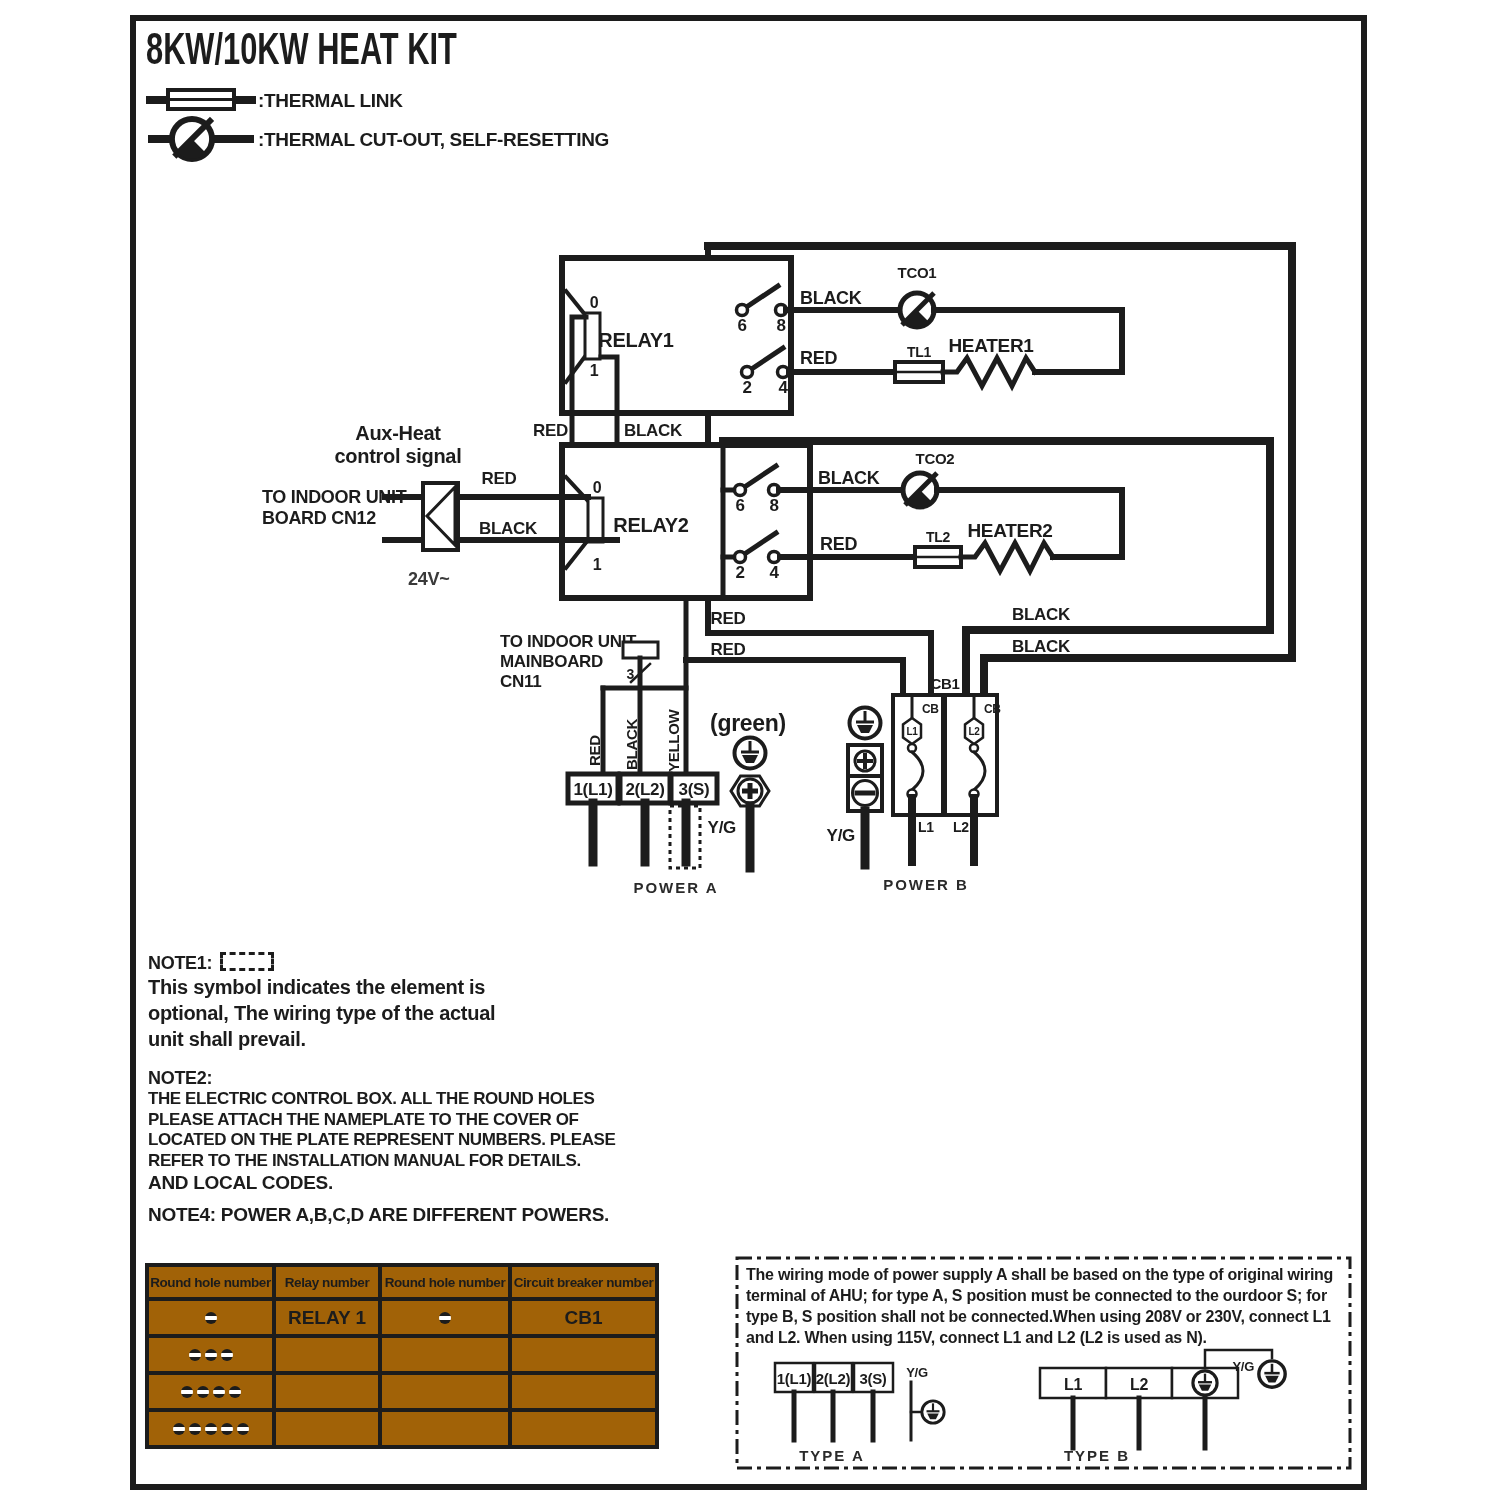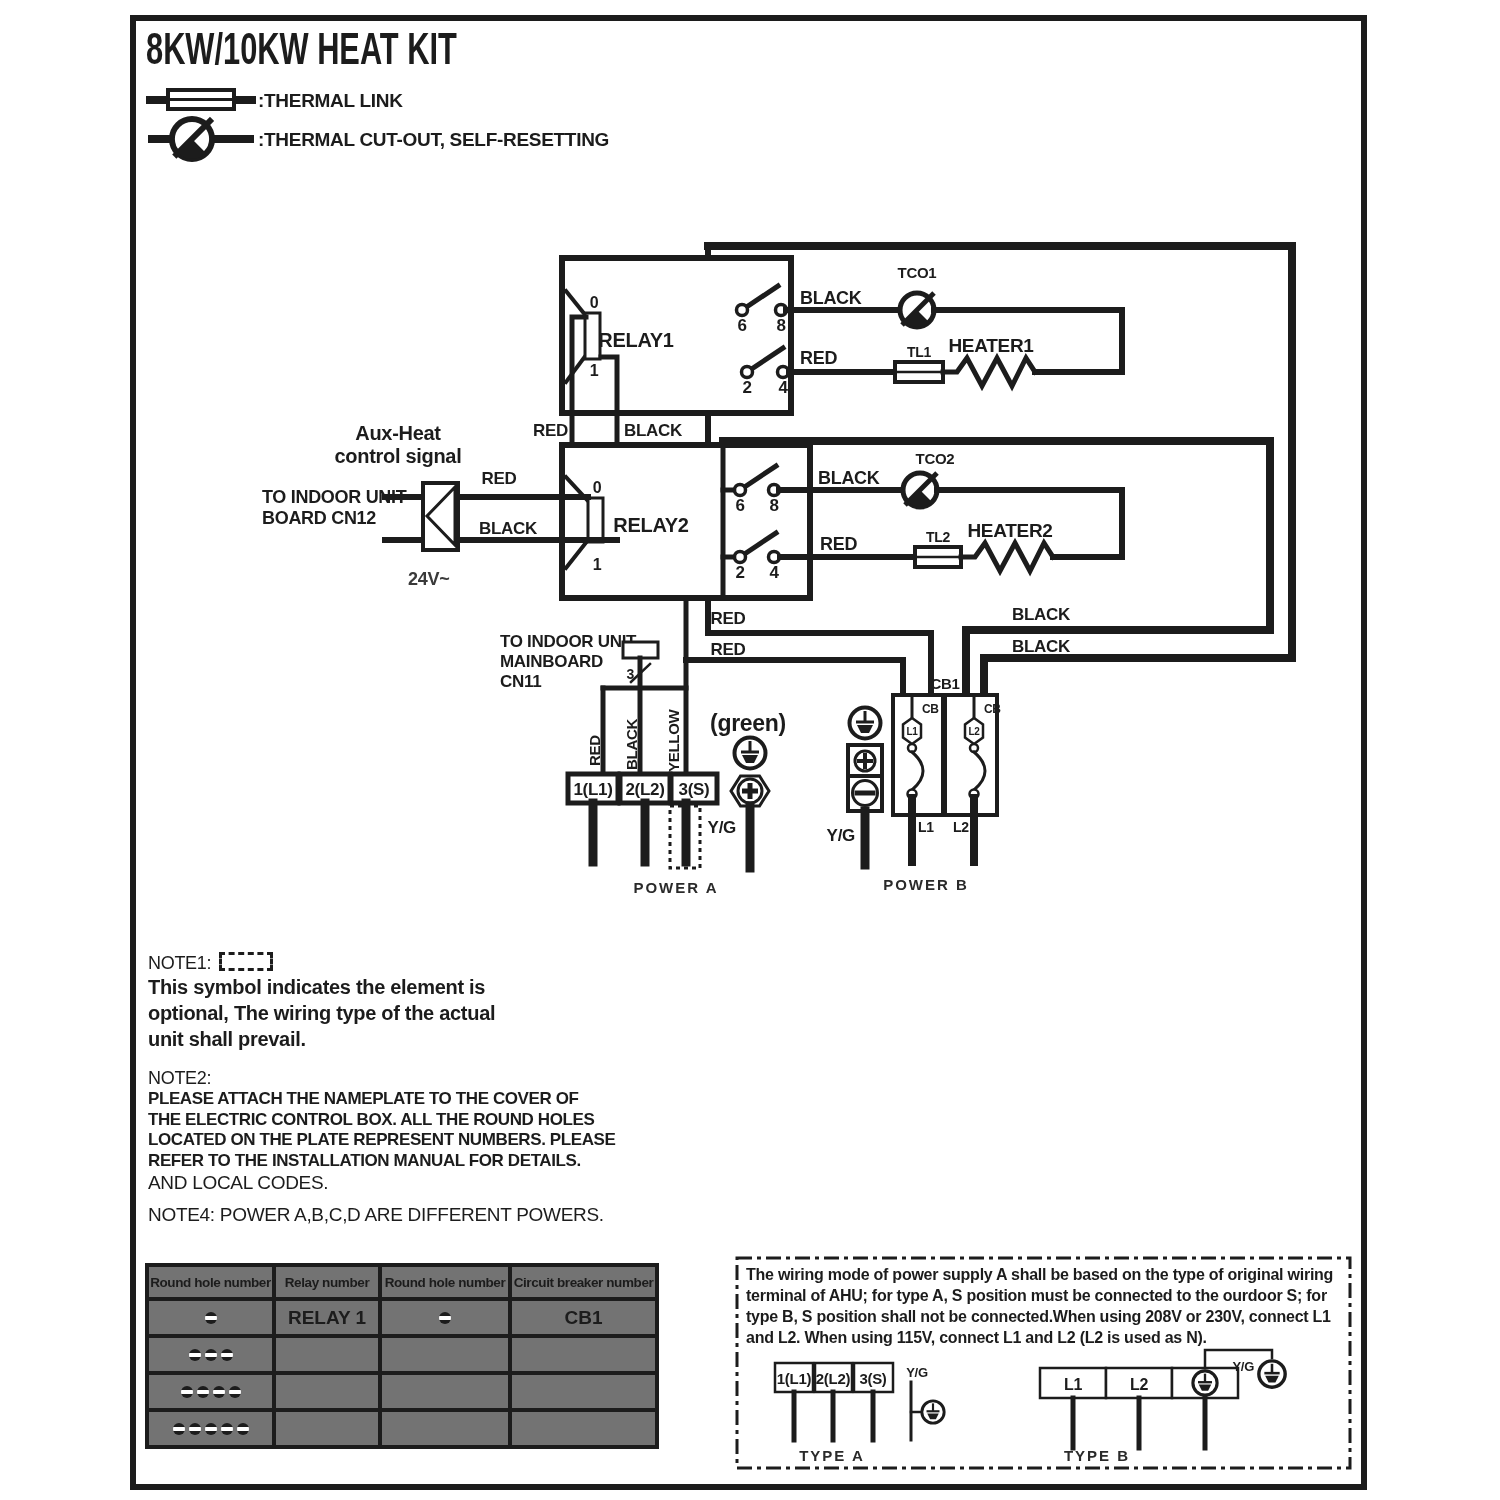--- a/index.html
+++ b/index.html
@@ -22,50 +22,50 @@
   svg text{font-family:"Liberation Sans",sans-serif;font-weight:700;fill:#1c1c1c;letter-spacing:-.3px}
   .t13{font-size:13px}.t14{font-size:14px}.t15{font-size:15px}.t16{font-size:16px}
   .t17{font-size:17px}.t18{font-size:18px}.t19{font-size:19px}.t20{font-size:20px}.t23{font-size:23px}
   .t12{font-size:12px}.t10{font-size:10px}
   .mid{text-anchor:middle}.end{text-anchor:end}
   .sp{letter-spacing:2px;fill:#2a2a2a}
   
   #notes{left:148px;top:952px;width:520px;}
   .n-big{font-size:20px;font-weight:700;line-height:26px;letter-spacing:-.3px}
   .n-med{font-size:17px;font-weight:700;line-height:20.5px;letter-spacing:-.4px}
-  .n-label{font-size:18px;font-weight:400;letter-spacing:-.3px}
+  .n-label{font-size:18px;font-weight:700;letter-spacing:-.3px}
   .dotbox{display:inline-block;width:48px;height:13px;border:3px dashed #1c1c1c;
           vertical-align:-2px;margin-left:8px;}
   .gap1{margin-top:16px}.gap2{margin-top:10px}
   
   #holetable{left:145px;top:1263px;}
   #holetable table{border-collapse:collapse;table-layout:fixed;}
-  #holetable td,#holetable th{border:4px solid #1c1c1c;background:#737373;
+  #holetable td,#holetable th{border:4px solid #1c1c1c;background:#a16207;
      text-align:center;vertical-align:middle;padding:0;overflow:hidden;}
   #holetable th{font-size:13.5px;letter-spacing:-.4px;height:30px;font-weight:700}
   #holetable td{font-size:19px;font-weight:700;height:33px;}
   .hole{display:inline-block;width:12px;height:12px;border-radius:50%;margin:0 2px;
         background:linear-gradient(180deg,#1c1c1c 0 4px,#fff 4px 8px,#1c1c1c 8px 12px);}
   
   #panel-text{left:746px;top:1264px;width:600px;font-size:16px;font-weight:700;
               line-height:21px;letter-spacing:-.25px;}
 </style>
 </head>
 <body>
 
 <div class="abs" id="title">8KW/10KW HEAT KIT</div>
 
 <div class="abs" id="notes">
   <div><span class="n-label">NOTE1:</span><span class="dotbox"></span></div>
   <div class="n-big">This symbol indicates the element is</div>
   <div class="n-big">optional, The wiring type of the actual</div>
   <div class="n-big">unit shall prevail.</div>
   <div class="n-label gap1">NOTE2:</div>
+  <div class="n-med">THE ELECTRIC CONTROL BOX. ALL THE ROUND HOLES</div>
   <div class="n-med">PLEASE ATTACH THE NAMEPLATE TO THE COVER OF</div>
-  <div class="n-med">THE ELECTRIC CONTROL BOX. ALL THE ROUND HOLES</div>
   <div class="n-med">LOCATED ON THE PLATE REPRESENT NUMBERS. PLEASE</div>
   <div class="n-med">REFER TO THE INSTALLATION MANUAL FOR DETAILS.</div>
   <div class="n-label" style="font-size:19px;line-height:23px">AND LOCAL CODES.</div>
   <div class="n-label gap2" style="font-size:19px">NOTE4: POWER A,B,C,D ARE DIFFERENT POWERS.</div>
 </div>
 
 <div class="abs" id="holetable">
   <table>
     <colgroup>
         <col style="width:127px">

